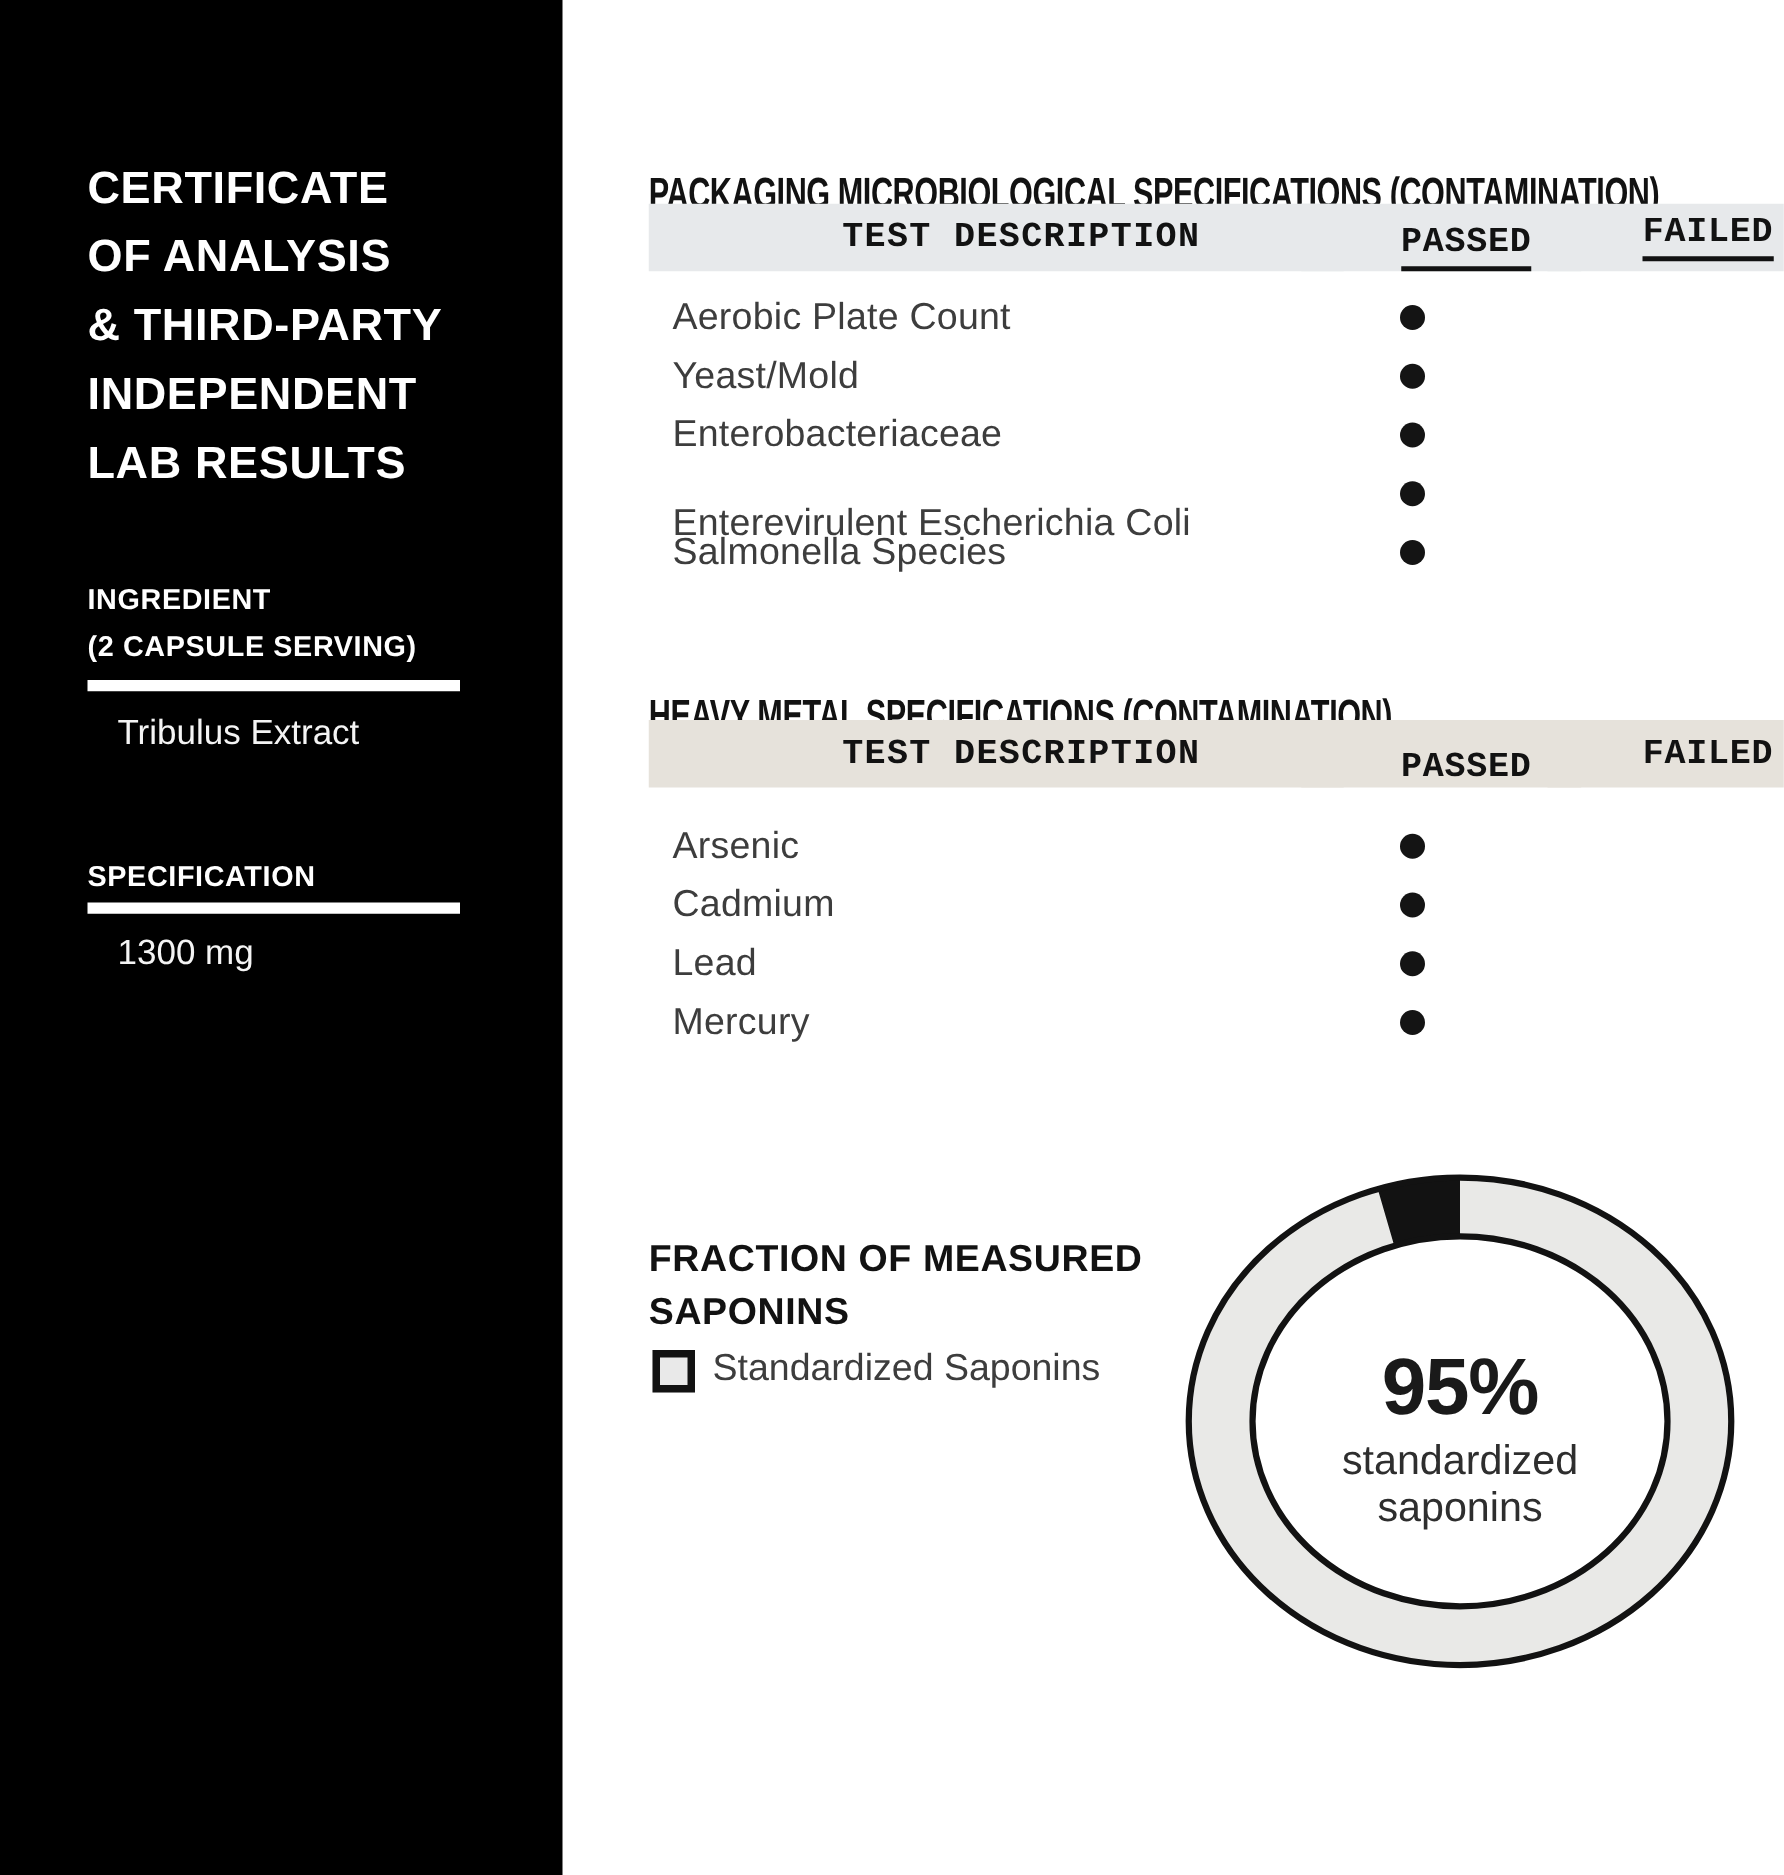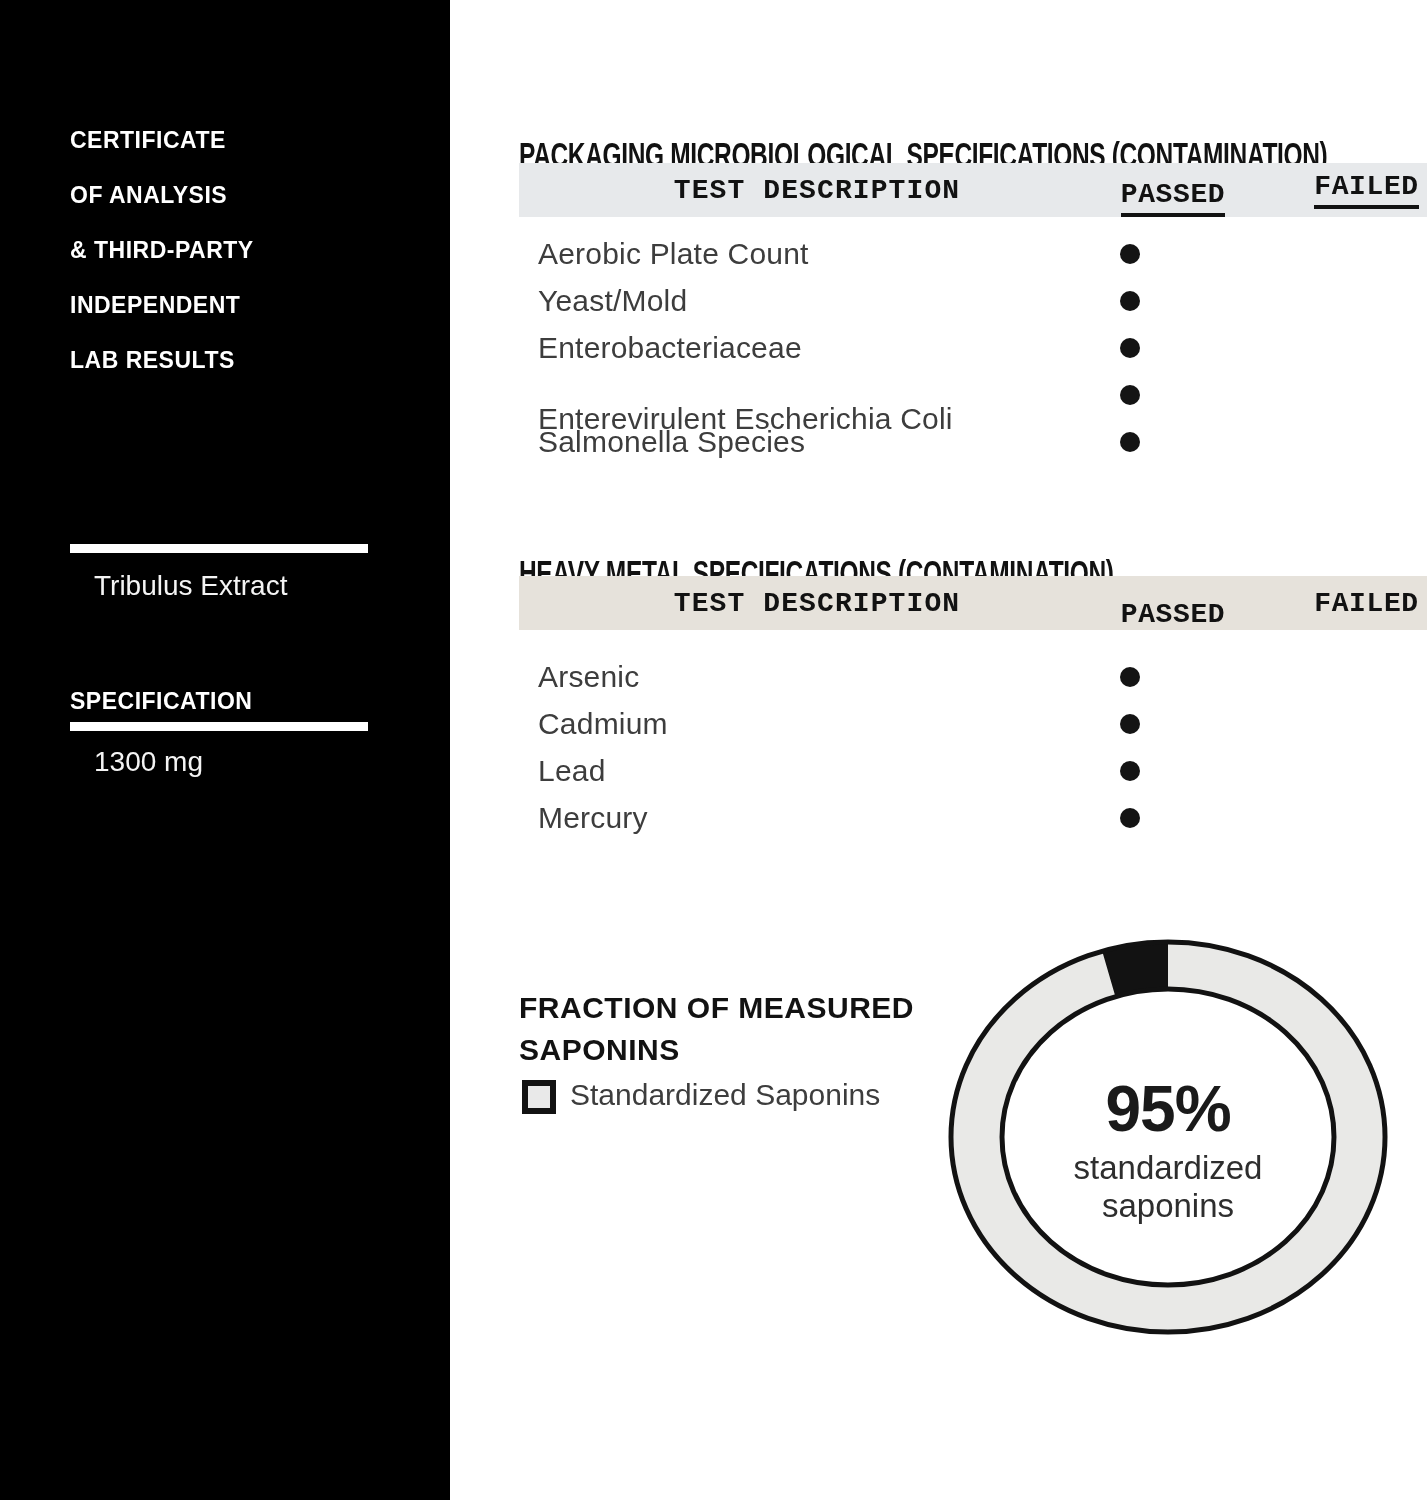--- a/index.html
+++ b/index.html
@@ -5,21 +5,21 @@
   html,body{margin:0;padding:0;}
   body{
     width:1427px;height:1500px;position:relative;background:#ffffff;
     font-family:"Liberation Sans", sans-serif;overflow:hidden;
   }
   .abs{position:absolute;}
   
   .sidebar{left:0;top:0;width:450px;height:1500px;background:#000000;}
   .sidebar-title{
     left:70px;top:98px;width:370px;color:#ffffff;font-weight:700;
-    font-size:23px;line-height:55px;white-space:pre-line;letter-spacing:.5px;
+    font-size:36px;line-height:55px;white-space:pre-line;letter-spacing:.5px;
   }
   .side-label{
     left:70px;color:#ffffff;font-weight:700;font-size:23px;line-height:38px;
     white-space:pre-line;letter-spacing:.5px;
   }
   .side-bar-rule{left:70px;width:298px;height:9px;background:#ffffff;}
   .side-value{left:70px;color:#f4f4f4;font-weight:400;font-size:28px;margin-left:24px;}
   .side-note{
     left:70px;top:1072px;color:#ffffff;font-weight:700;font-size:31px;
     line-height:40px;white-space:pre-line;
@@ -71,20 +71,22 @@
 </head>
 <body>
 
 <aside class="abs sidebar">
   <h1 class="abs sidebar-title">CERTIFICATE
 OF ANALYSIS
 &amp; THIRD-PARTY
 INDEPENDENT
 LAB RESULTS</h1>
 
+  <div class="abs side-label" style="top:460px;">INGREDIENT
+(2 CAPSULE SERVING)</div>
   <div class="abs side-bar-rule" style="top:544px;"></div>
   <div class="abs side-value" style="top:570px;">Tribulus Extract</div>
 
   <div class="abs side-label" style="top:682px;">SPECIFICATION</div>
   <div class="abs side-bar-rule" style="top:722px;"></div>
   <div class="abs side-value" style="top:746px;">1300 mg</div>
 
 </aside>
 
 <section class="t1">

